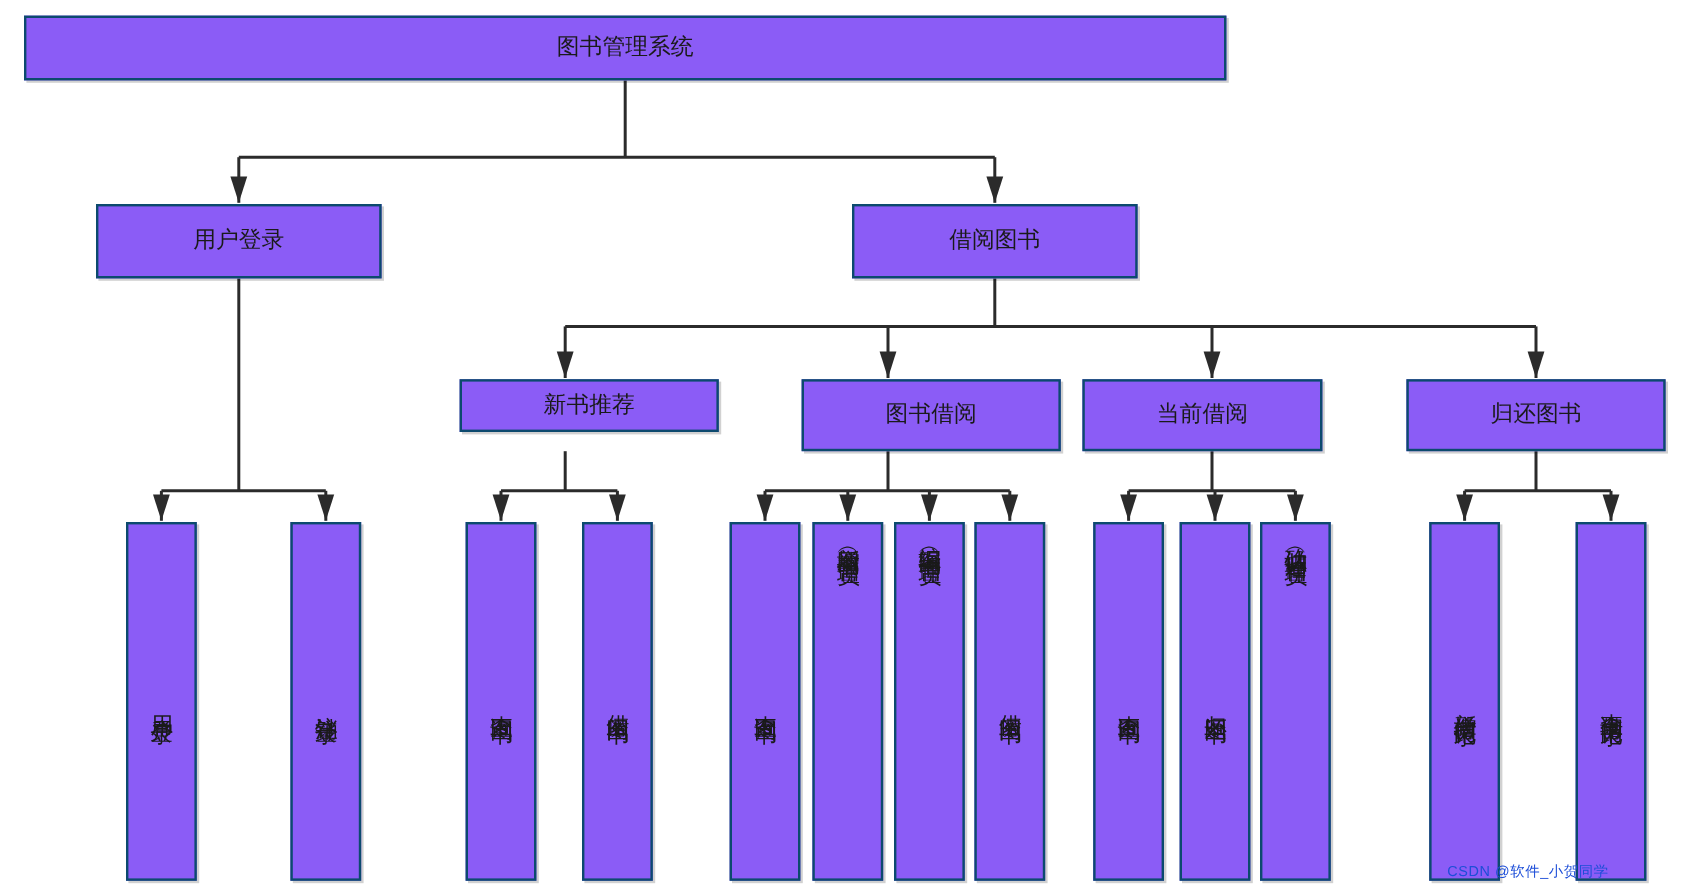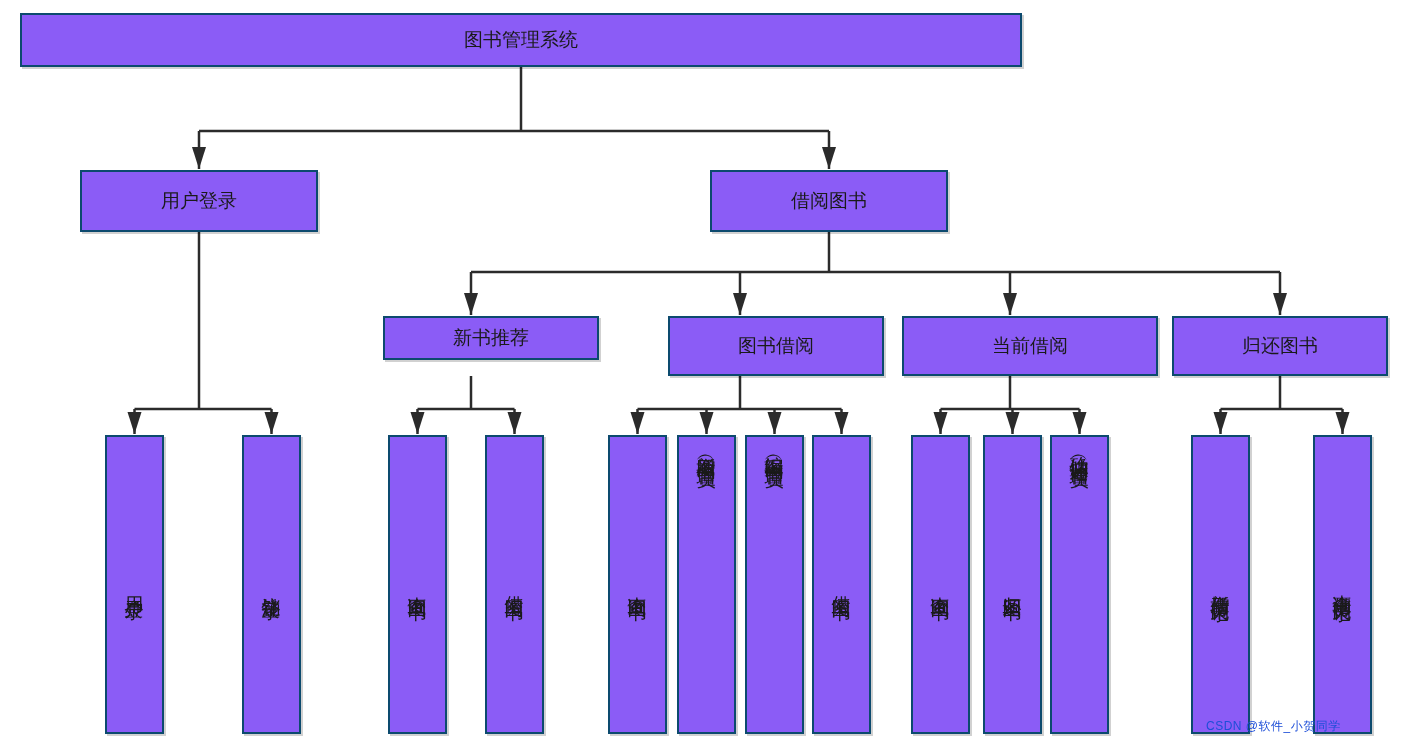--- a/index.html
+++ b/index.html
@@ -93,21 +93,21 @@
       </div>
       <div class="node-box h-node" style="left: 710px; top: 170px; width: 238px; height: 62px;">
         <span class="node-label">借阅图书</span>
       </div>
       <div class="node-box h-node" style="left: 383px; top: 316px; width: 216px; height: 44px;">
         <span class="node-label">新书推荐</span>
       </div>
       <div class="node-box h-node" style="left: 668px; top: 316px; width: 216px; height: 60px;">
         <span class="node-label">图书借阅</span>
       </div>
-      <div class="node-box h-node" style="left: 902px; top: 316px; width: 256px; height: 60px;">
+      <div class="node-box h-node" style="left: 902px; top: 316px; width: 200px; height: 60px;">
         <span class="node-label">当前借阅</span>
       </div>
       <div class="node-box h-node" style="left: 1172px; top: 316px; width: 216px; height: 60px;">
         <span class="node-label">归还图书</span>
       </div>
       <div class="node-box v-node v-center" style="left: 105px; top: 435px; width: 59px; height: 299px;">
         <span class="node-label">用户登录</span>
       </div>
       <div class="node-box v-node v-center" style="left: 242px; top: 435px; width: 59px; height: 299px;">
         <span class="node-label">注销登录</span>

